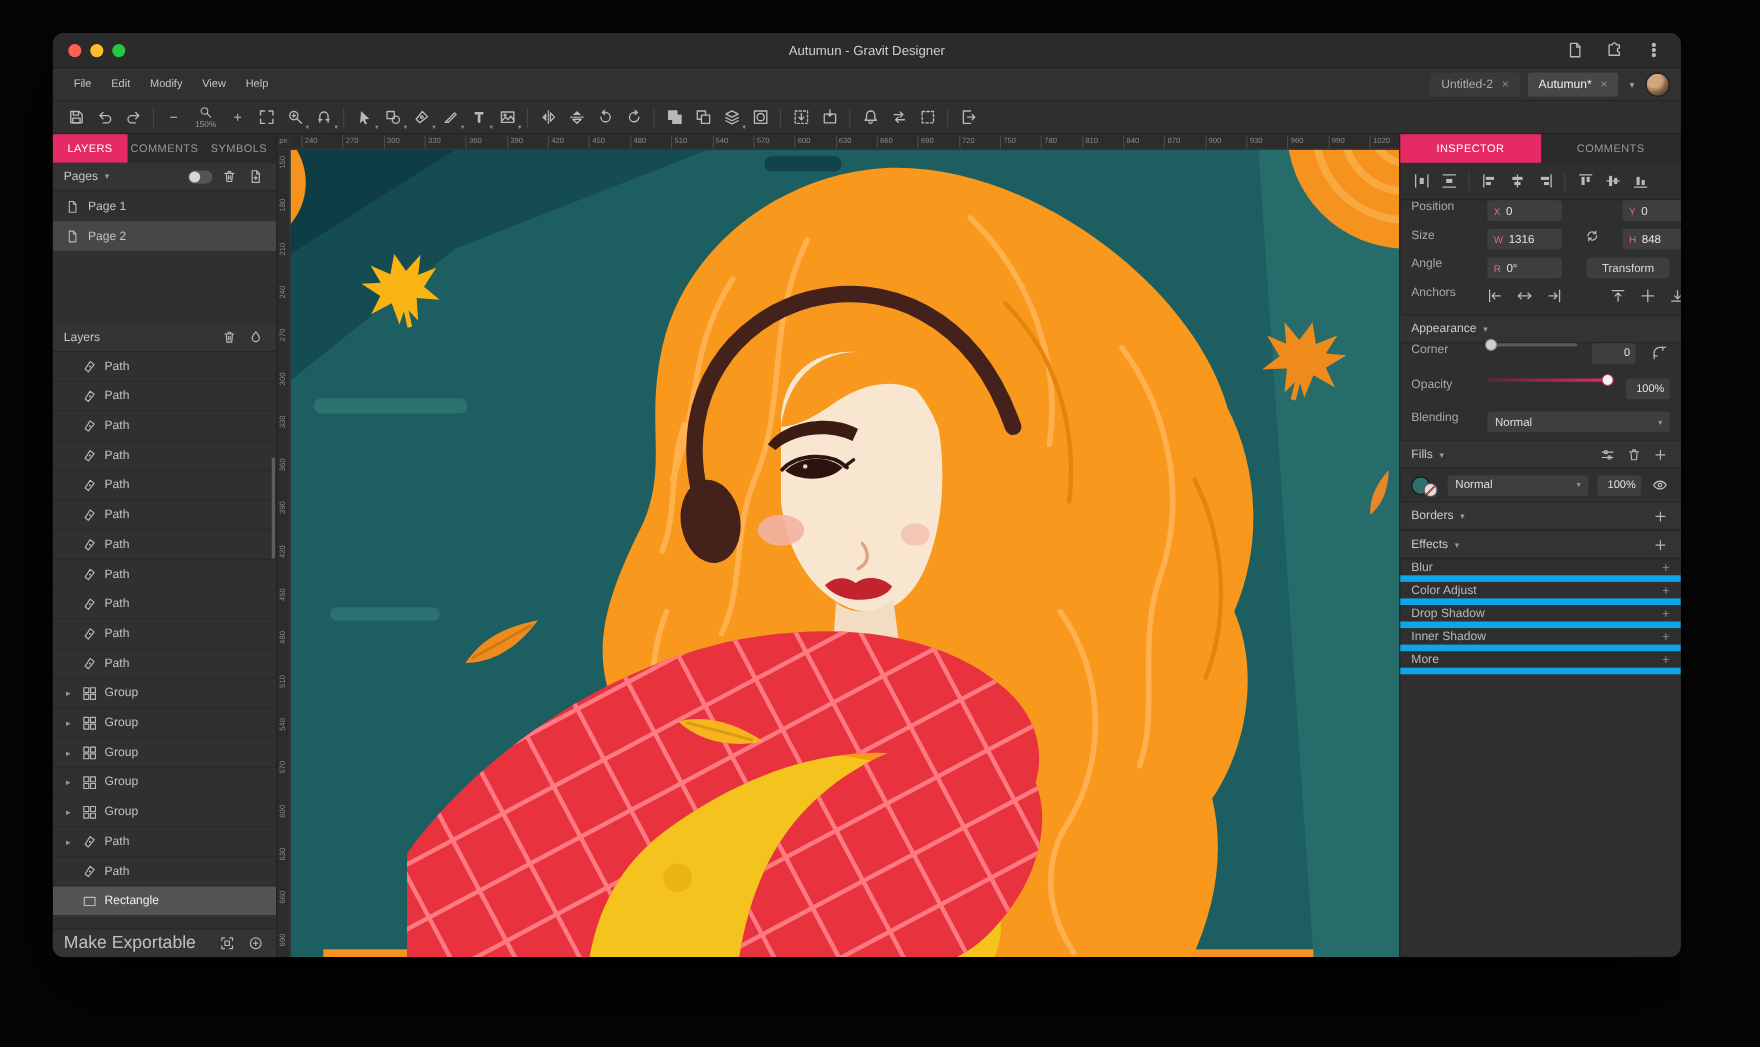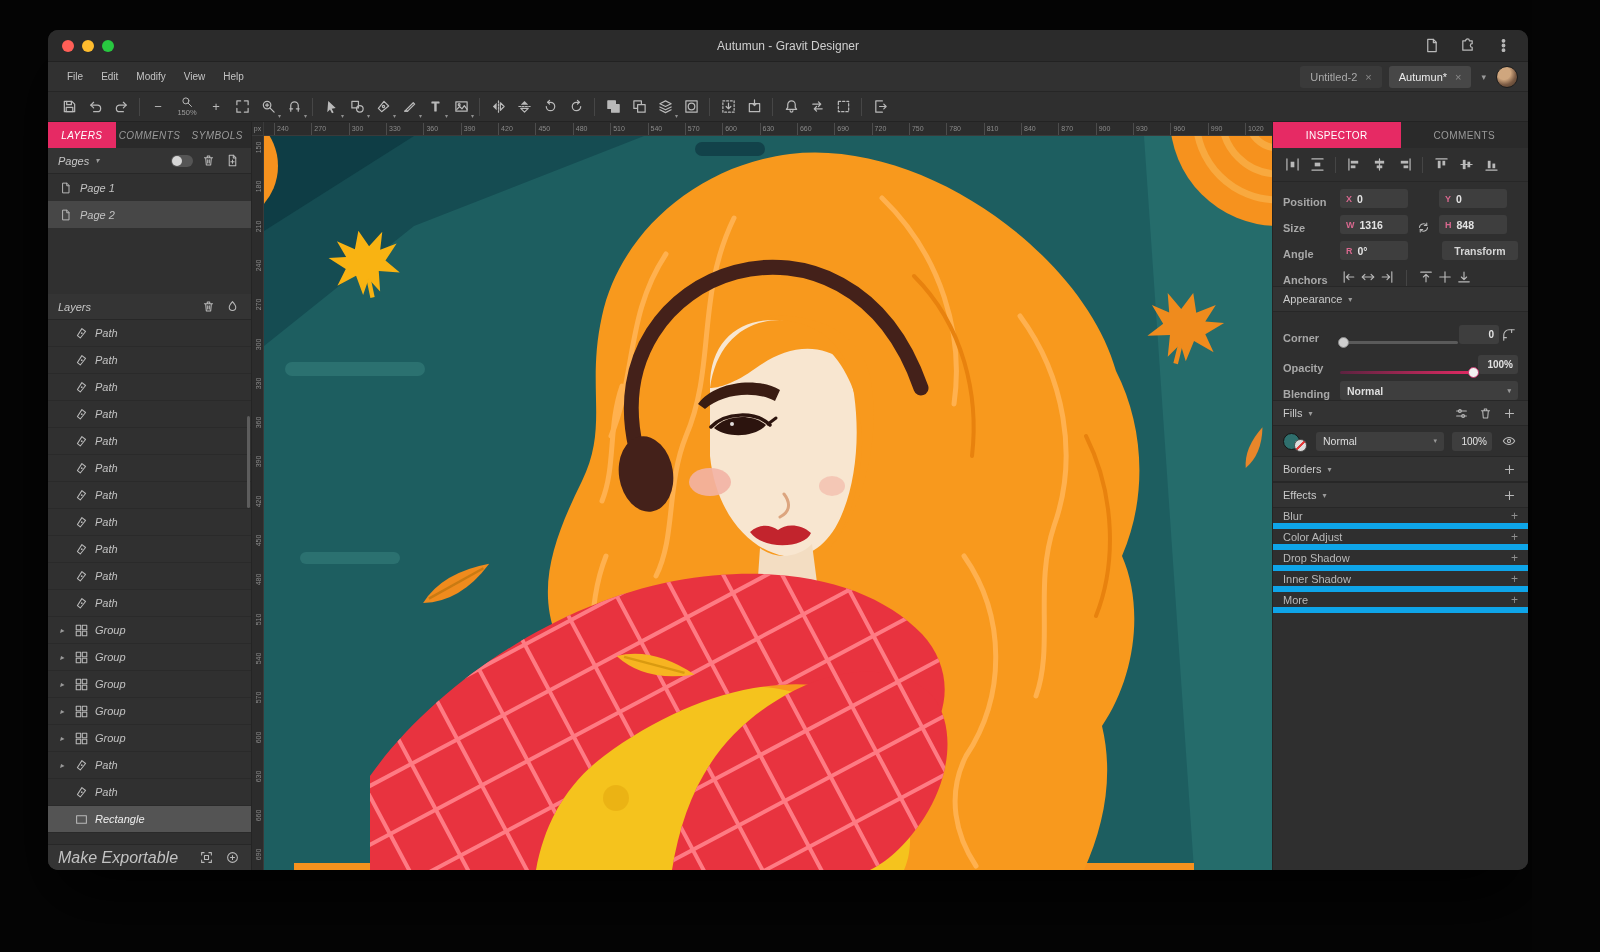--- a/index.html
+++ b/index.html
@@ -33,21 +33,21 @@
   .tool .caret{position:absolute;right:0;bottom:0;font-size:6px;color:#8f8f8f;line-height:1;}
   .tsep{width:1px;height:18px;background:#464646;margin:0 5px;flex:none;}
   .tchar{color:#b9b9b9;font-size:13px;}
   .tool-zoom{display:flex;flex-direction:column;align-items:center;justify-content:center;width:32px;height:26px;}
   .zoom-label{font-size:7.5px;color:#9c9c9c;line-height:1;margin-top:1px;}
 
   
   .main{flex:1;display:flex;min-height:0;}
 
   
-  .left-panel{width:204px;background:#303030;display:flex;flex-direction:column;border-right:1px solid #242424;flex:none;font-style:italic;}
+  .left-panel{width:204px;background:#303030;display:flex;flex-direction:column;border-right:1px solid #242424;flex:none;}
   .panel-tabs{height:26px;display:flex;background:#2a2a2a;flex:none;}
   .ptab{flex:1;display:flex;align-items:center;justify-content:center;font-size:10px;letter-spacing:.4px;color:#9a9a9a;}
   .ptab.active{background:#e62a64;color:#fff;}
   .section-head{height:26px;display:flex;align-items:center;padding:0 10px;background:#343434;border-bottom:1px solid #272727;font-size:11px;color:#c6c6c6;gap:6px;flex:none;}
   .section-head .sp{flex:1;}
   .hcaret{font-size:8px;color:#9a9a9a;}
   .mini{display:flex;align-items:center;justify-content:center;width:18px;height:18px;}
   .toggle{width:22px;height:12px;border-radius:7px;background:#555;position:relative;}
   .toggle::after{content:"";position:absolute;left:1px;top:1px;width:10px;height:10px;border-radius:50%;background:#d6d6d6;}
   .page-row{height:27px;display:flex;align-items:center;gap:8px;padding:0 12px;font-size:11px;color:#c2c2c2;flex:none;}
@@ -71,21 +71,21 @@
   .canvas-body{flex:1;display:flex;min-height:0;}
   .ruler-v{width:12px;background:#2c2c2c;position:relative;border-right:1px solid #3a3a3a;overflow:hidden;flex:none;}
   .tickv{position:absolute;left:-4px;width:20px;text-align:center;font-size:7px;color:#8a8a8a;transform:rotate(-90deg);}
   .artwork{flex:1;display:block;width:1008px;height:734px;}
 
   
   .inspector{width:256px;background:#2f2f2f;display:flex;flex-direction:column;border-left:1px solid #242424;font-size:11px;color:#c6c6c6;flex:none;}
   .align-row{height:34px;display:flex;align-items:center;padding:0 10px;flex:none;border-bottom:1px solid #272727;}
   .agroup{display:flex;gap:7px;align-items:center;}
   .vsep{width:1px;height:16px;background:#454545;margin:0 9px;}
-  .prop-row{height:26px;display:flex;align-items:flex-end;padding:0 10px;gap:1px;flex:none;font-weight:bold;}
+  .prop-row{height:26px;display:flex;align-items:flex-start;padding:0 10px;gap:13px;flex:none;}
   .prop-label{width:56px;color:#a8a8a8;font-size:11px;flex:none;}
   .field{width:68px;height:19px;background:#3e3e3e;border-radius:3px;display:flex;align-items:center;padding:0 6px;gap:5px;flex:none;}
   .field .key{font-size:9px;color:#d9688f;}
   .field .val{font-size:10.5px;color:#e3e3e3;}
   .gap-icon{width:29px;display:flex;justify-content:center;flex:none;}
   .btn{height:19px;background:#3e3e3e;border-radius:3px;display:flex;align-items:center;justify-content:center;font-size:10.5px;color:#d5d5d5;padding:0 10px;}
   .btn.wide{width:76px;margin-left:auto;}
   .btn.dim{color:#7c7c7c;}
   .sec-head{height:26px;display:flex;align-items:center;gap:6px;padding:0 10px;border-top:1px solid #272727;border-bottom:1px solid #272727;background:#333;color:#cacaca;flex:none;}
   .sec-head .sp{flex:1;}

